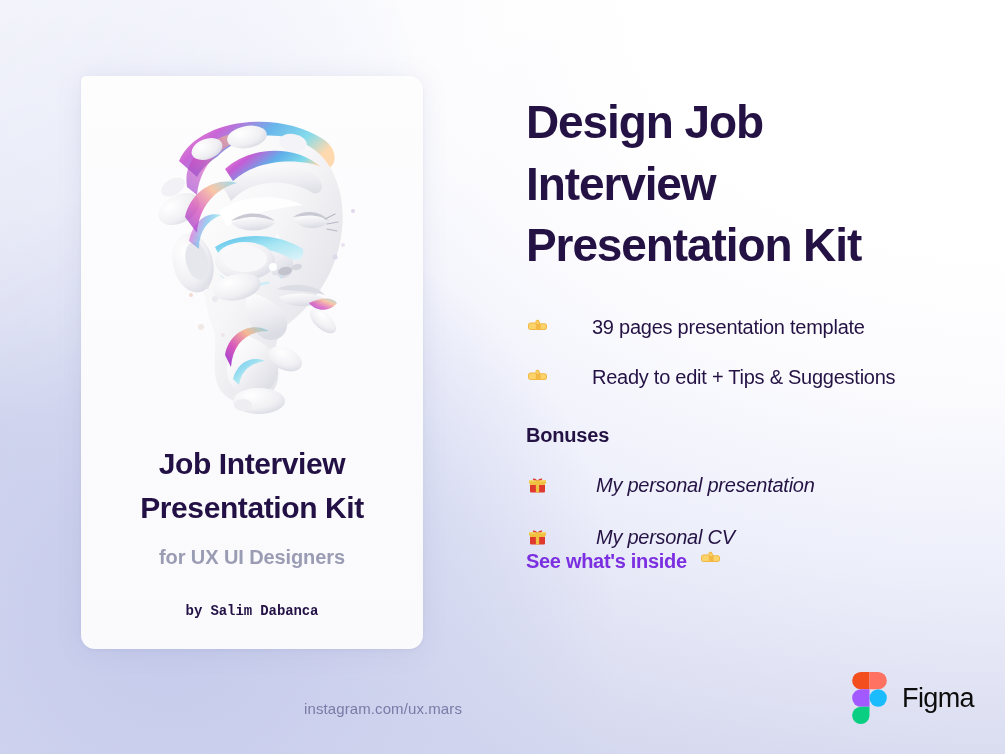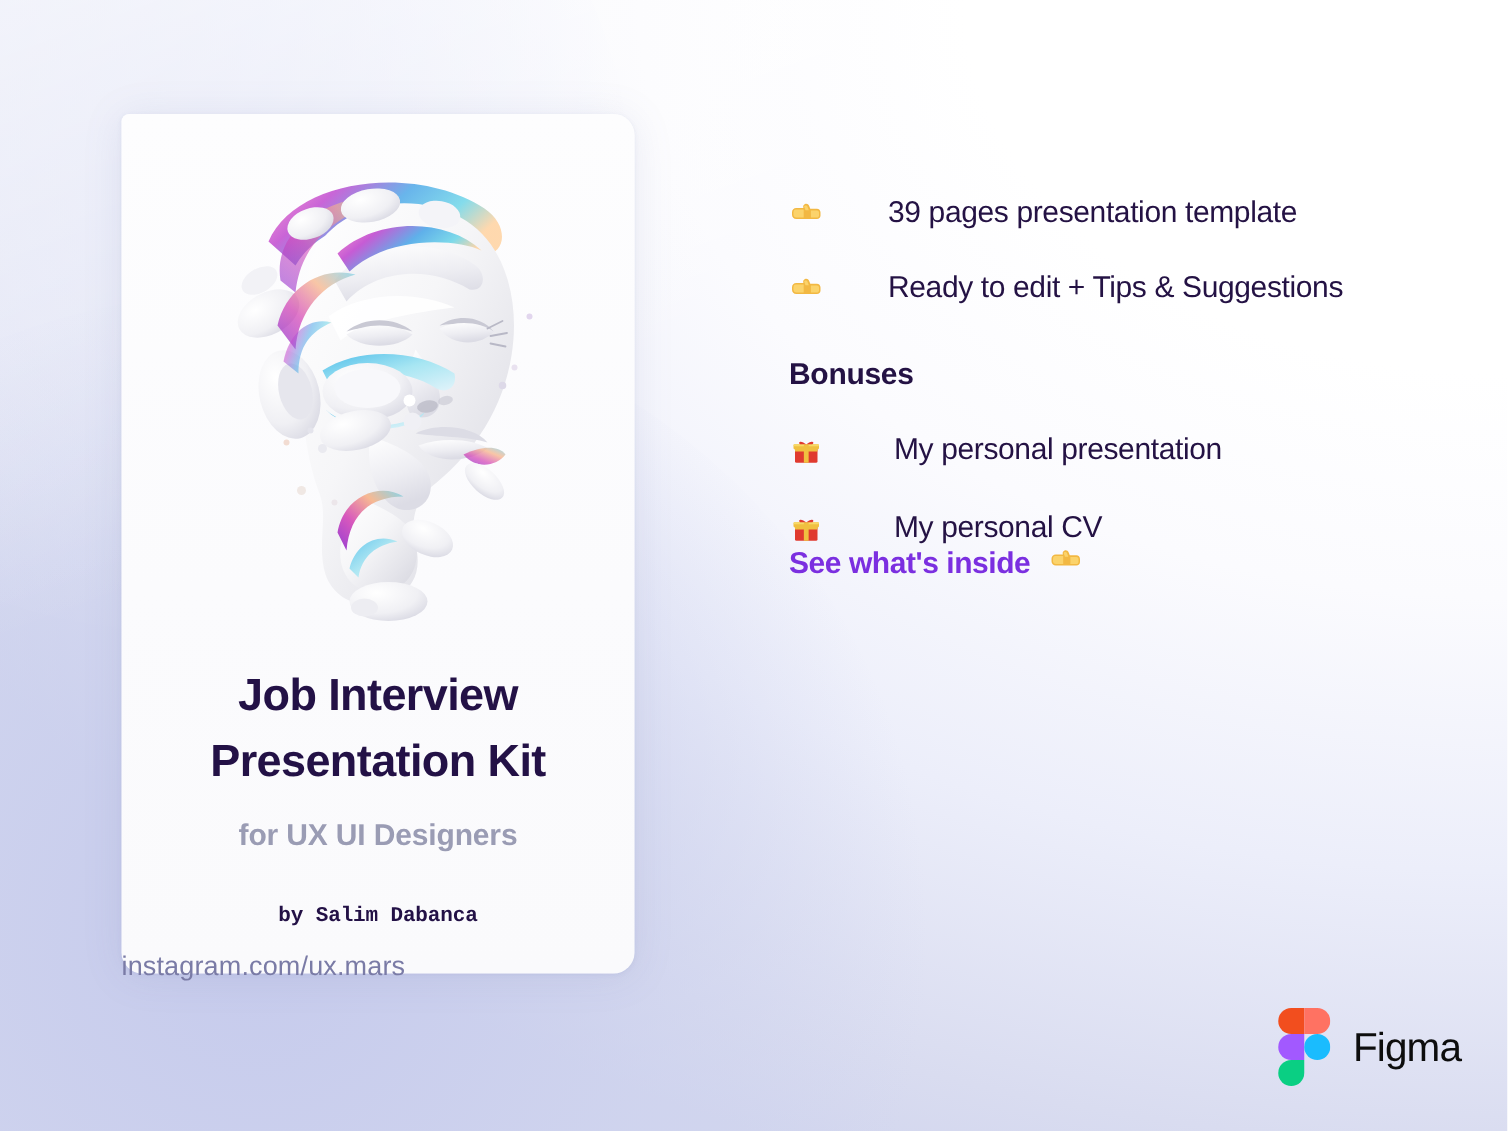--- a/index.html
+++ b/index.html
@@ -81,24 +81,24 @@
     text-align:center;
     font-size:14px;
     font-weight:bold;
     color:#231146;
     letter-spacing:-.1px;
     font-family:Liberation Mono, monospace;
   }
 
   .insta {
     position:absolute;
-    left:81px; top:634px;
+    left:81px; top:700px;
     width:381px;
-    text-align:left;
-    font-size:18px;
+    text-align:right;
+    font-size:15px;
     color:#7a7ba6;
     letter-spacing:.1px;
   }
 
   
   .right {
     position:absolute;
     left:526px; top:92px;
     width:430px;
   }
@@ -140,21 +140,21 @@
 
   .bonus-head {
     margin-top:0;
     margin-bottom:27px;
     font-size:20px;
     font-weight:bold;
     color:#241244;
     letter-spacing:-.2px;
   }
 
-  .bonus-row { margin-bottom:30px; }
+  .bonus-row { margin-bottom:30px;font-style:italic; }
   .bonus-row .bullet { margin-right:18px; }
 
   .cta {
     display:flex;
     align-items:flex-start;
     margin-top:2px;
     cursor:pointer;
   }
   .cta-text {
     font-size:20px;
@@ -308,20 +308,23 @@
     <div class="card-title">Job Interview
 Presentation Kit</div>
     <div class="card-sub">for UX UI Designers</div>
     <div class="card-author">by Salim Dabanca</div>
   </div>
 
   <div class="insta">instagram.com/ux.mars</div>
 
   <div class="right">
 
+    <div class="headline">Design Job
+Interview
+Presentation Kit</div>
 
     <div class="features">
 
       <div class="frow">
         <span class="bullet">
           <svg width="21" height="17" viewBox="0 0 21 17" aria-hidden="true">
             <path d="M1 7.5 C1 5.8 2.2 4.6 3.9 4.6 L8.6 4.6 C8.2 3.6 8.6 2.4 9.7 2 C10.8 1.6 12 2.1 12.4 3.2 L13.2 5.2 L17.6 5.2 C19 5.2 20 6.2 20 7.6 L20 9.6 C20 11 19 12 17.6 12 L3.9 12 C2.2 12 1 10.8 1 9.2 Z" fill="#f2b843"></path>
             <path d="M3.4 5.6 L8.8 5.6 L8.8 11 L3.9 11 C2.8 11 2 10.3 2 9.2 L2 7.5 C2 6.4 2.5 5.6 3.4 5.6 Z" fill="#fbd36b"></path>
             <path d="M13.6 6.3 L17.6 6.3 C18.4 6.3 19 6.9 19 7.6 L19 9.6 C19 10.4 18.4 11 17.6 11 L13.6 11 Z" fill="#fbd36b"></path>
             <path d="M9.8 3 C10.4 2.8 11.1 3.1 11.3 3.7 L12.2 6.1 L10 6.1 L9.2 4 C9 3.5 9.3 3.1 9.8 3 Z" fill="#fbd36b"></path>

